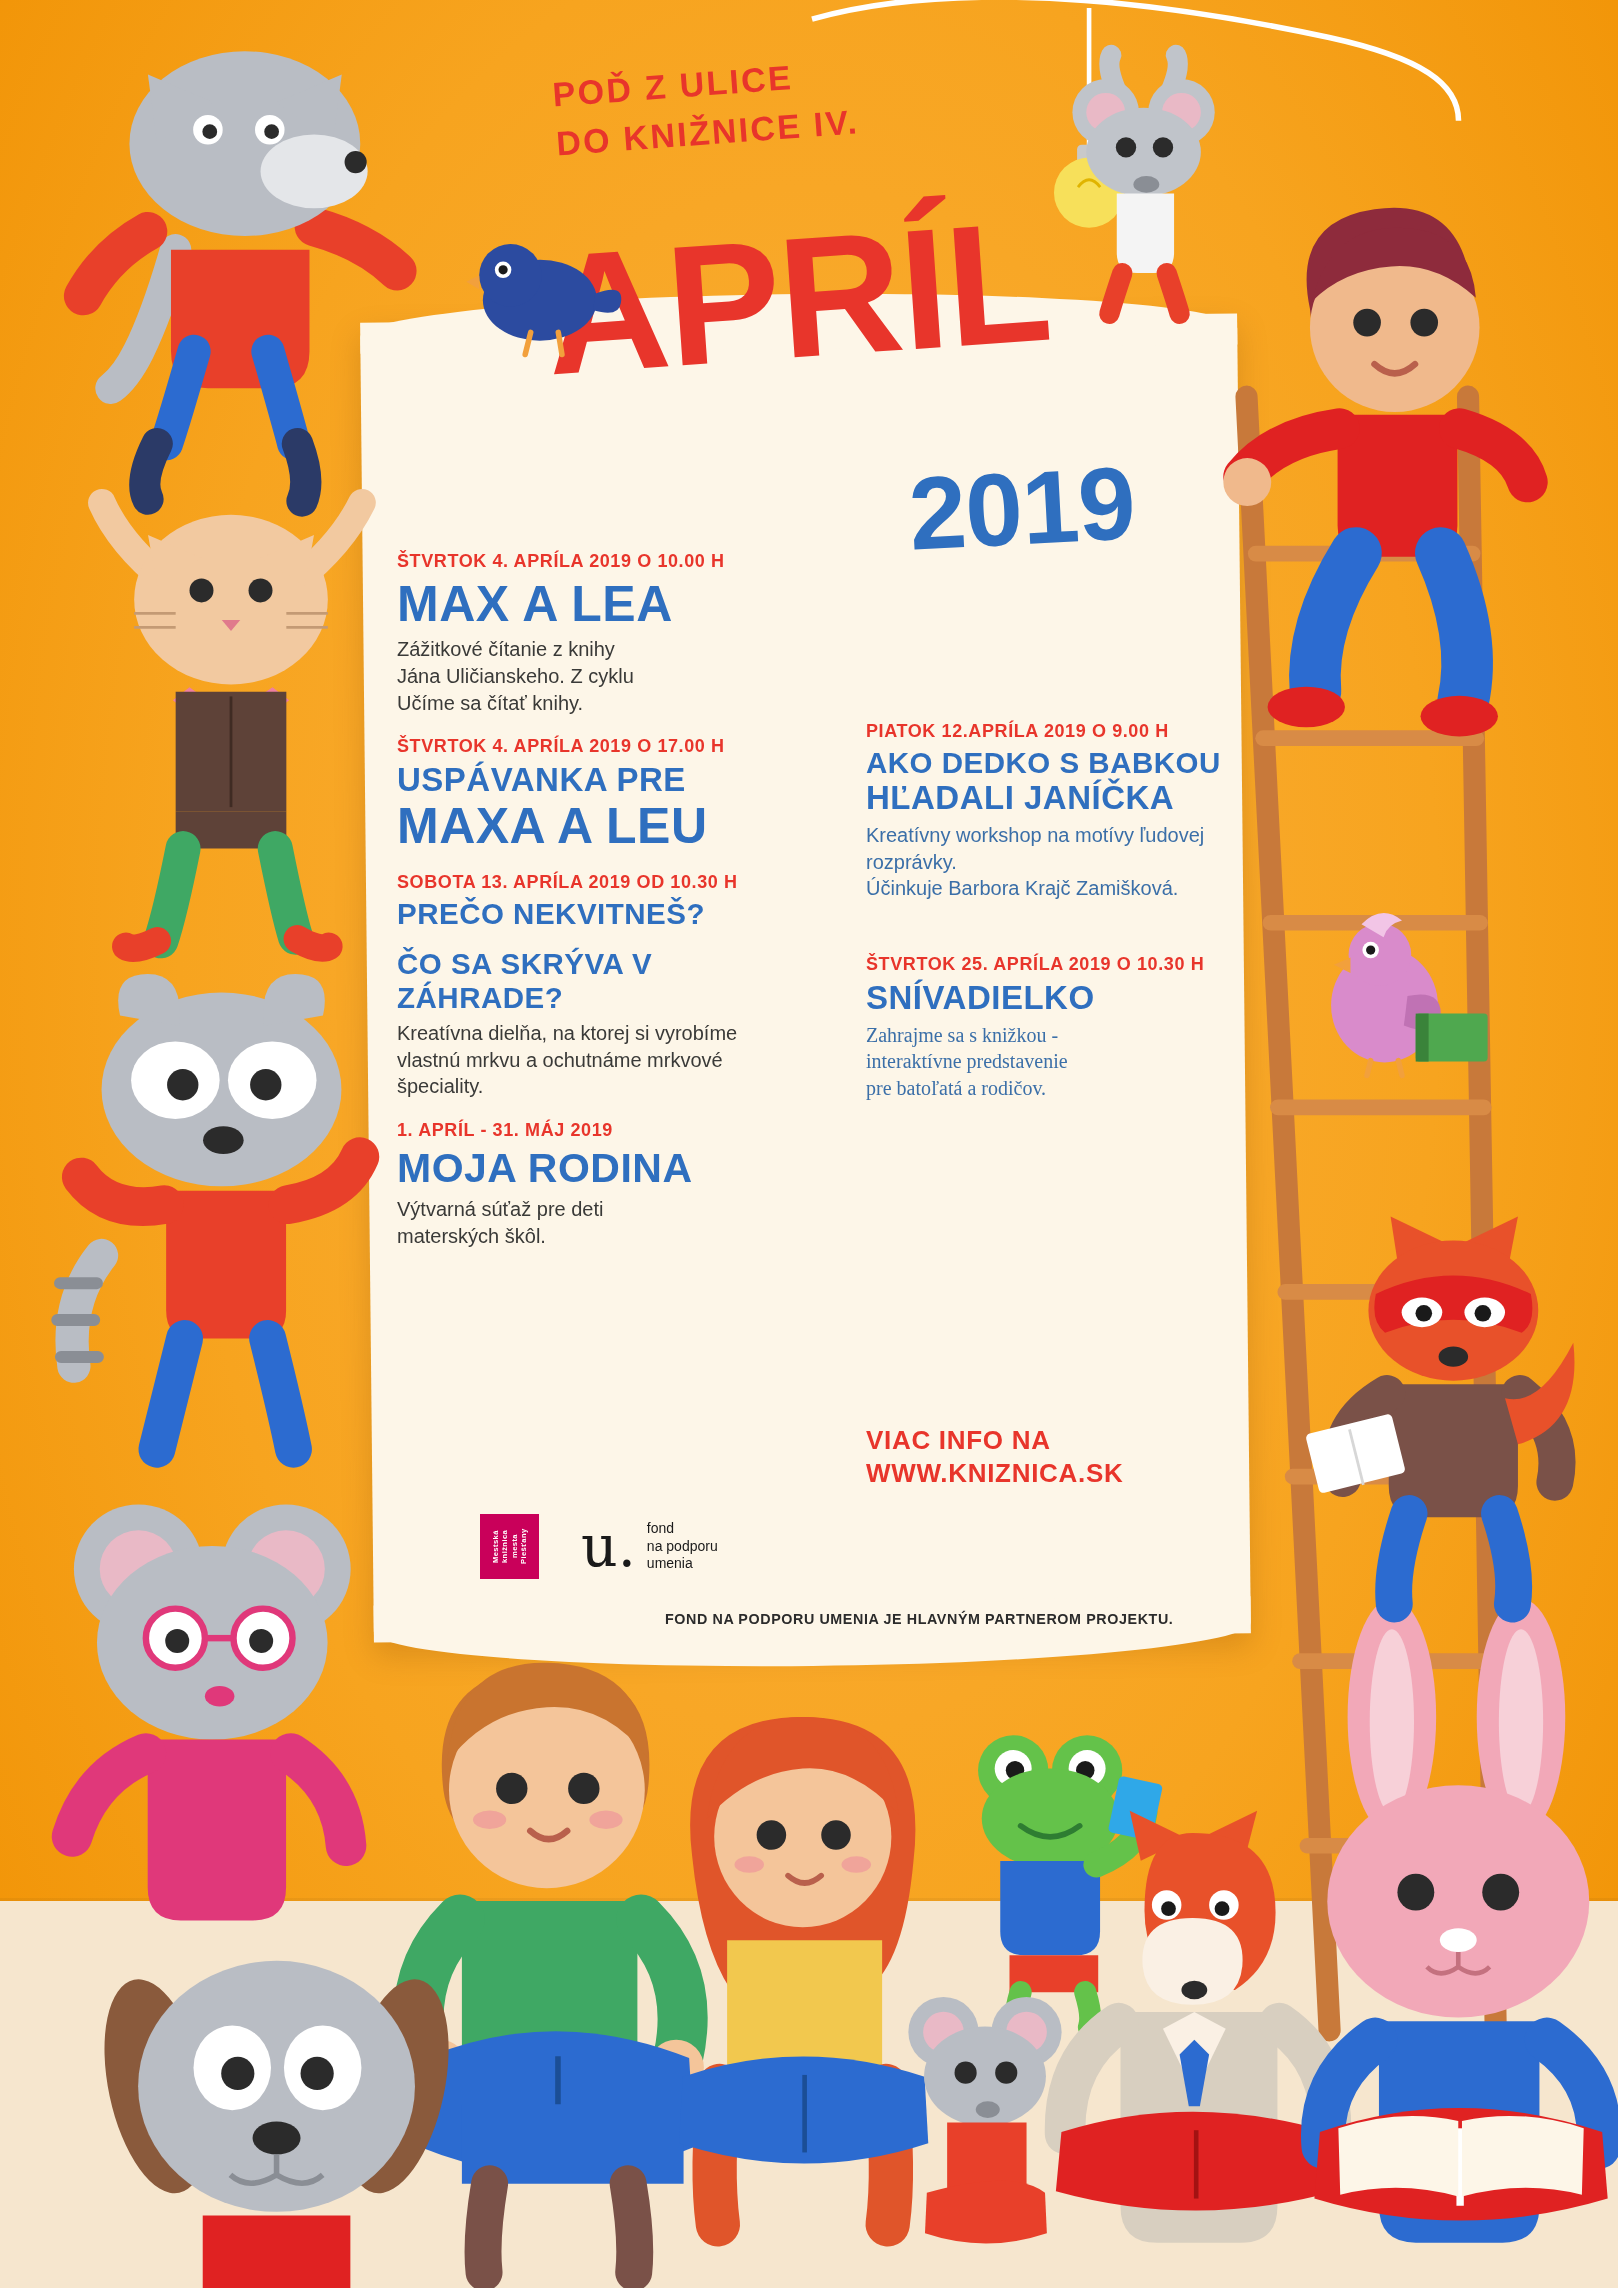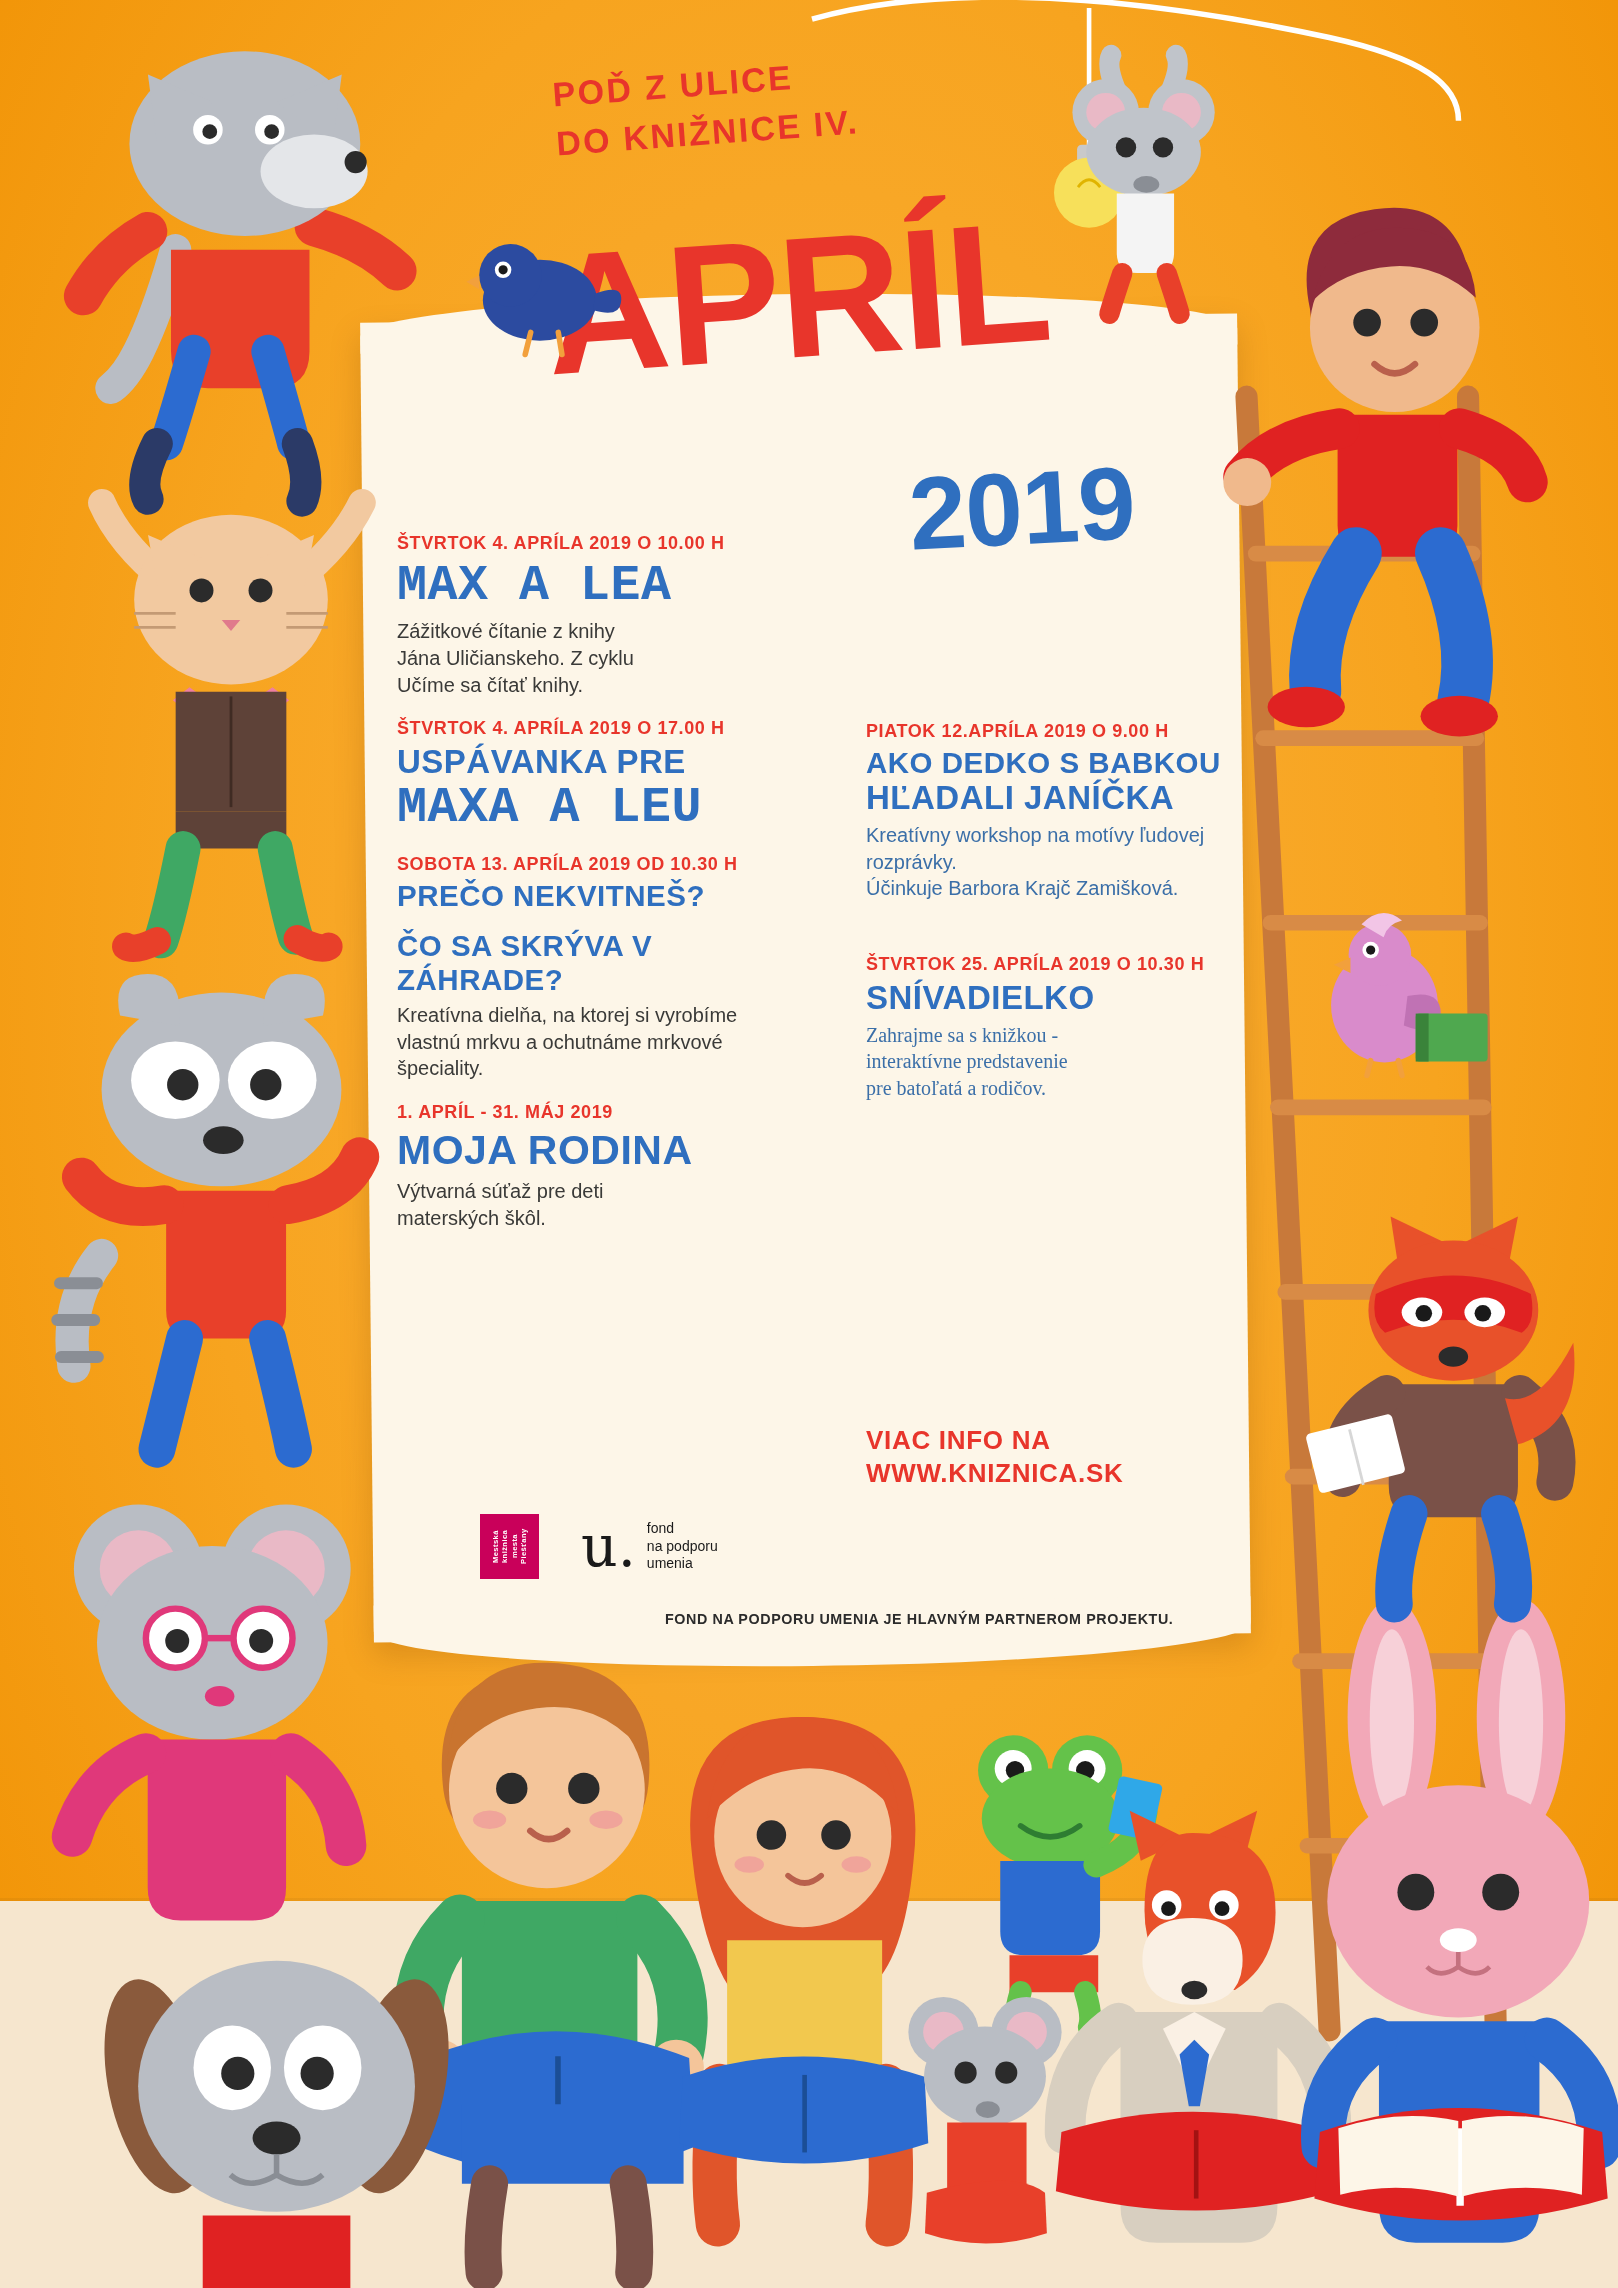--- a/index.html
+++ b/index.html
@@ -98,21 +98,21 @@
     background: #FDF6E8;
     border-radius: 0 0 50% 50% / 0 0 60% 60%;
   }
   
   .col {
     position: absolute;
     z-index: 5;
   }
   .col-left {
     left: 397px;
-    top: 533px;
+    top: 551px;
     width: 417px;
   }
   .col-right {
     left: 866px;
     top: 690px;
     width: 397px;
   }
   .event { margin-bottom: 20px; }
   .ev-date {
     color: #E8352B;
@@ -123,21 +123,21 @@
     margin-bottom: 5.5px;
   }
   .ev-title {
     color: #2F6FBF;
     font-weight: bold;
     letter-spacing: 0.5px;
     line-height: 1.04;
     margin-bottom: 6.5px;
     text-transform: uppercase;
   }
-  .t-xl { font-size: 50px; font-family: Liberation Mono, monospace; }
+  .t-xl { font-size: 50px; }
   .t-lg { font-size: 41px; }
   .t-md { font-size: 33px; }
   .t-sm { font-size: 29.5px; }
   .ev-desc {
     color: #3A3A38;
     font-size: 20px;
     line-height: 1.34;
   }
   .ev-desc.blue { color: #3B6FA8; }
   .tight { margin-top: -3.7px; }

